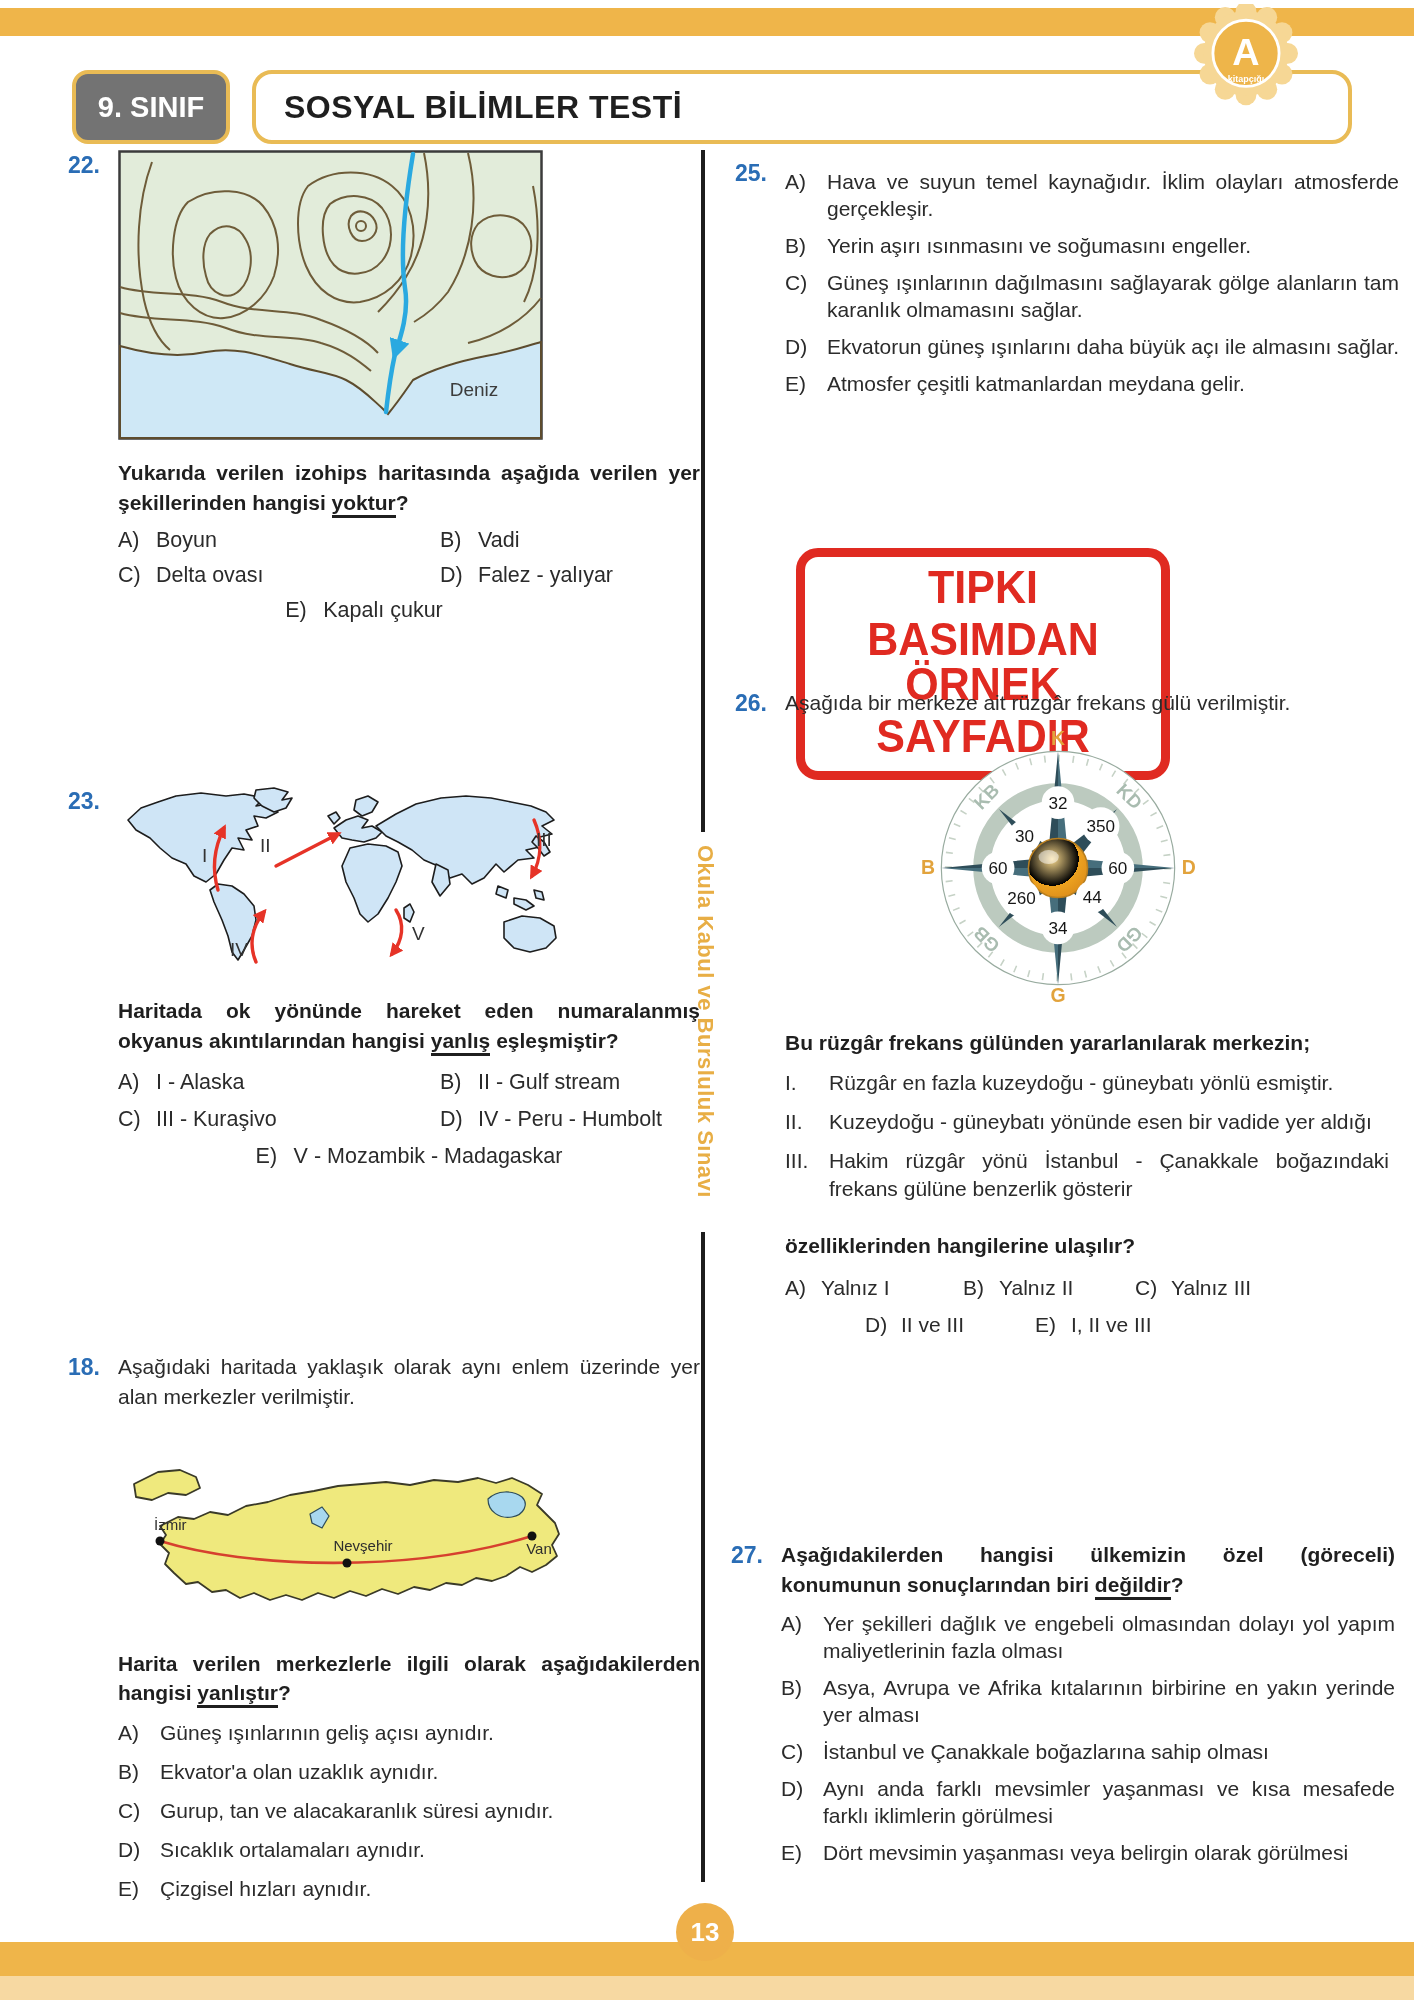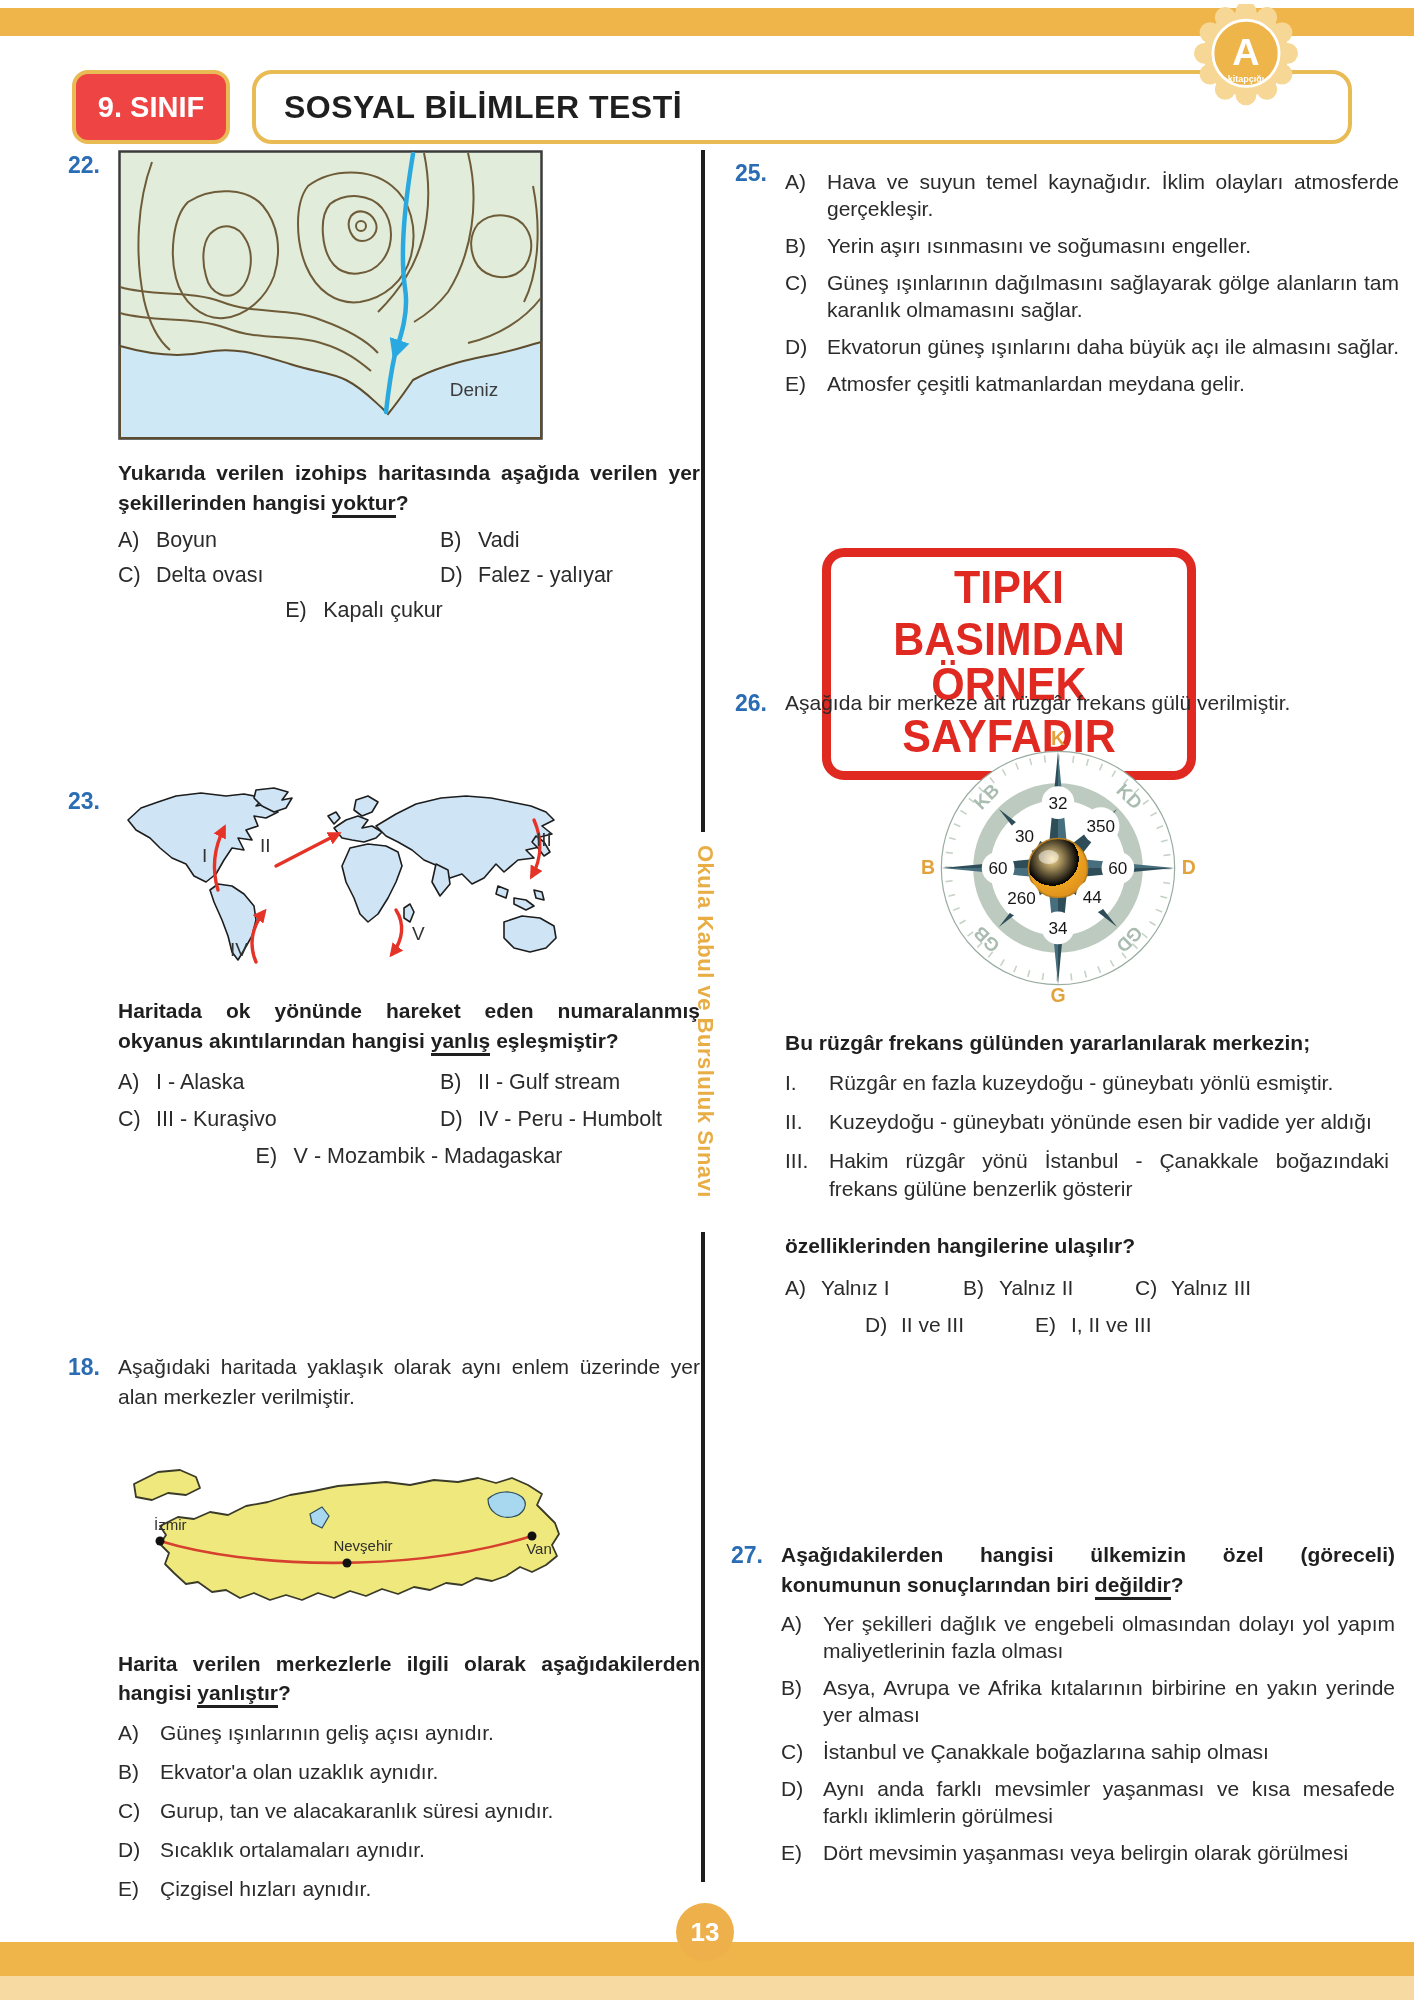--- a/index.html
+++ b/index.html
@@ -1,21 +1,21 @@
 <!DOCTYPE html>
 <html lang="tr"><head>
 <meta charset="utf-8">
 <style>
   *{margin:0;padding:0;box-sizing:border-box}
   html,body{background:#fff}
   body{width:1414px;height:2000px;font-family:"Liberation Sans","DejaVu Sans",sans-serif;color:#262626}
   .page{position:relative;width:1414px;height:2000px;background:#fff;overflow:hidden}
 
   .topbar{position:absolute;left:0;top:8px;width:100%;height:28px;background:#efb54a}
-  .grade-badge{position:absolute;left:72px;top:70px;width:158px;height:74px;background:#ef4444;border:4px solid #e9bb55;border-radius:16px;color:#fff;font-weight:bold;font-size:29px;display:flex;align-items:center;justify-content:center;z-index:2}
+  .grade-badge{position:absolute;left:72px;top:70px;width:158px;height:74px;background:#737373;border:4px solid #e9bb55;border-radius:16px;color:#fff;font-weight:bold;font-size:29px;display:flex;align-items:center;justify-content:center;z-index:2}
   .title-box{position:absolute;left:252px;top:70px;width:1100px;height:74px;background:#fff;border:4px solid #e9bb55;border-radius:20px;display:flex;align-items:center;padding-left:28px;font-weight:bold;font-size:32px;letter-spacing:.5px;color:#1f1f1f;z-index:1}
   .abadge{position:absolute;left:1194px;top:4px;z-index:3}
 
   .vdiv{position:absolute;left:701px;width:4px;background:#1d1d1d}
   .vdiv1{top:150px;height:682px}
   .vdiv2{top:1232px;height:650px}
   .vside{position:absolute;left:686px;top:845px;height:390px;width:32px;writing-mode:vertical-rl;font-weight:bold;font-size:22px;letter-spacing:.5px;color:#e8ae45;white-space:nowrap}
 
   .q{position:absolute}
   .qnum{position:absolute;left:0;top:2px;color:#2a6db5;font-weight:bold;font-size:23px}
@@ -33,21 +33,21 @@
   .row2{display:flex;margin-top:10px;font-size:21.5px;color:#2b2b2b}
   .row2 .cell{display:flex}
   .row2 .c1{width:322px}
   .row2 .k,.rowE .k{flex:none;width:38px}
   .rowE{display:flex;justify-content:center;margin-top:10px;font-size:21.5px;color:#2b2b2b}
   .rowE .cell{display:flex}
 
   .map-svg{display:block}
   .svg-label{font-family:inherit}
 
-  .stamp{position:absolute;left:822px;top:548px;width:374px;border:9px solid #e02a21;border-radius:22px;padding:8px 4px 12px;text-align:center;color:#e02a21;font-weight:bold;background:#fff}
+  .stamp{position:absolute;left:796px;top:548px;width:374px;border:9px solid #e02a21;border-radius:22px;padding:8px 4px 12px;text-align:center;color:#e02a21;font-weight:bold;background:#fff}
   .stamp div{font-size:43px;line-height:1.13;transform:scaleY(1.06);letter-spacing:0}
 
   .gopts{display:flex;font-size:21px;color:#2b2b2b}
   .gopts .cell{display:flex}
   .gopts .k{flex:none;width:36px}
   .go1{margin-top:16px}
   .go1 .cell:nth-child(1){width:178px}
   .go1 .cell:nth-child(2){width:172px}
   .go2{margin-top:13px;margin-left:80px}
   .go2 .cell:nth-child(1){width:170px}

